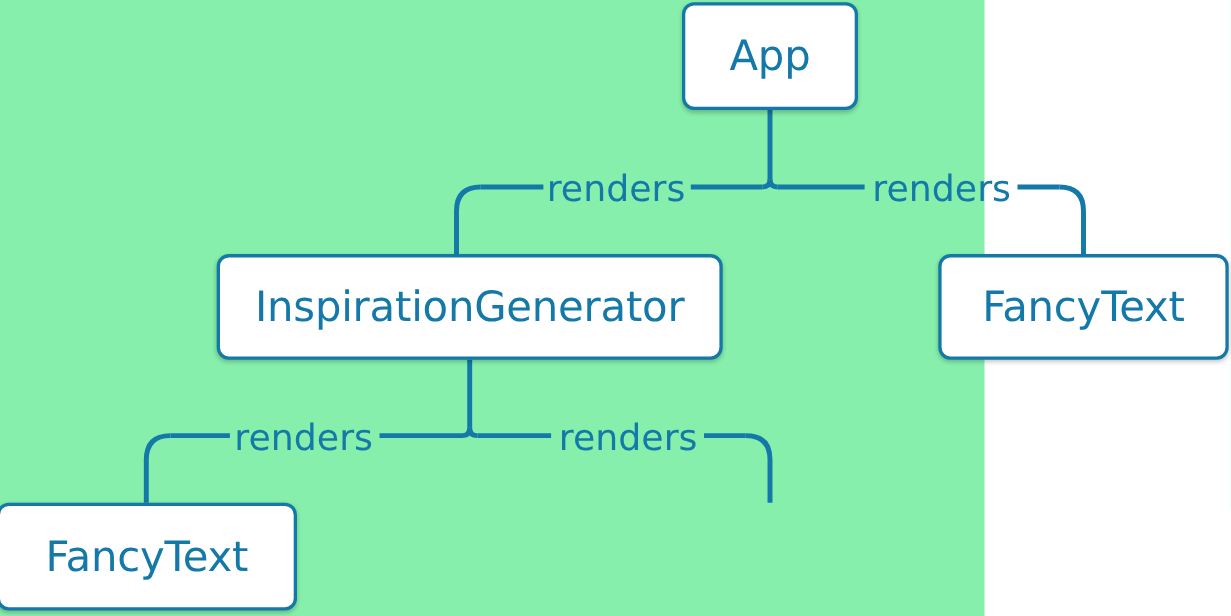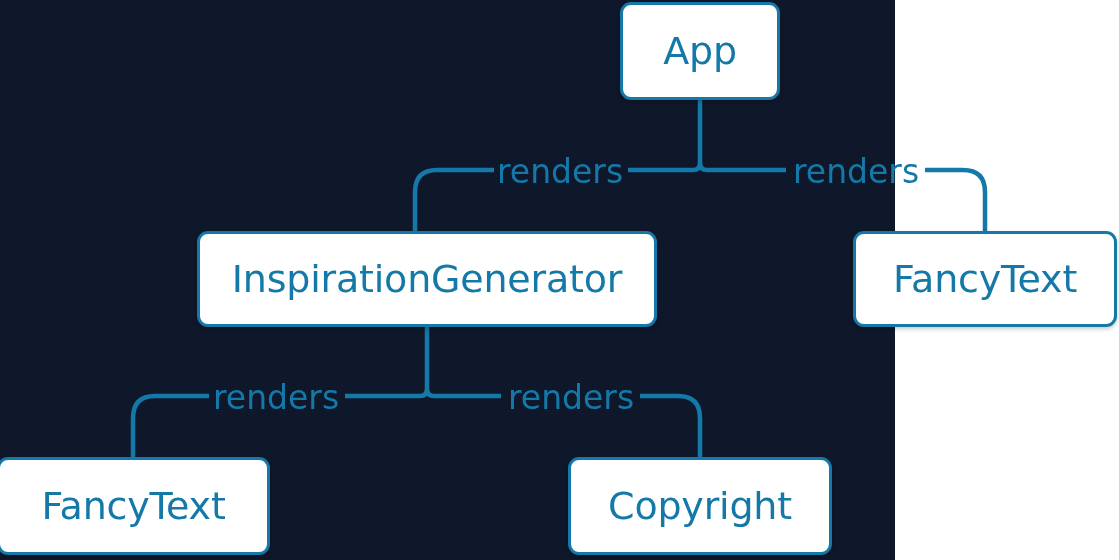--- a/index.html
+++ b/index.html
@@ -9,21 +9,21 @@
   body {
     width: 1119px;
     height: 560px;
     overflow: hidden;
     font-family: "DejaVu Sans", sans-serif;
   }
   #diagram-root {
     position: relative;
     width: 895px;
     height: 560px;
-    background: #0f172a;
+    background: #86efac;
   }
   #edge-layer {
     position: absolute;
     left: 0;
     top: 0;
     width: 1119px;
     height: 560px;
   }
   .node {
     position: absolute;
@@ -116,23 +116,20 @@
   </div>
 
   <div class="node" id="node-fancy-right">
     <span class="node-label">FancyText</span>
   </div>
 
   <div class="node" id="node-fancy-left">
     <span class="node-label">FancyText</span>
   </div>
 
-  <div class="node" id="node-copyright">
-    <span class="node-label">Copyright</span>
-  </div>
 
   <span class="edge-label" id="edge-label-app-inspgen">renders</span>
 
   <span class="edge-label" id="edge-label-app-fancy">renders</span>
 
   <span class="edge-label" id="edge-label-ig-fancy">renders</span>
 
   <span class="edge-label" id="edge-label-ig-copyright">renders</span>
 
 </div>

